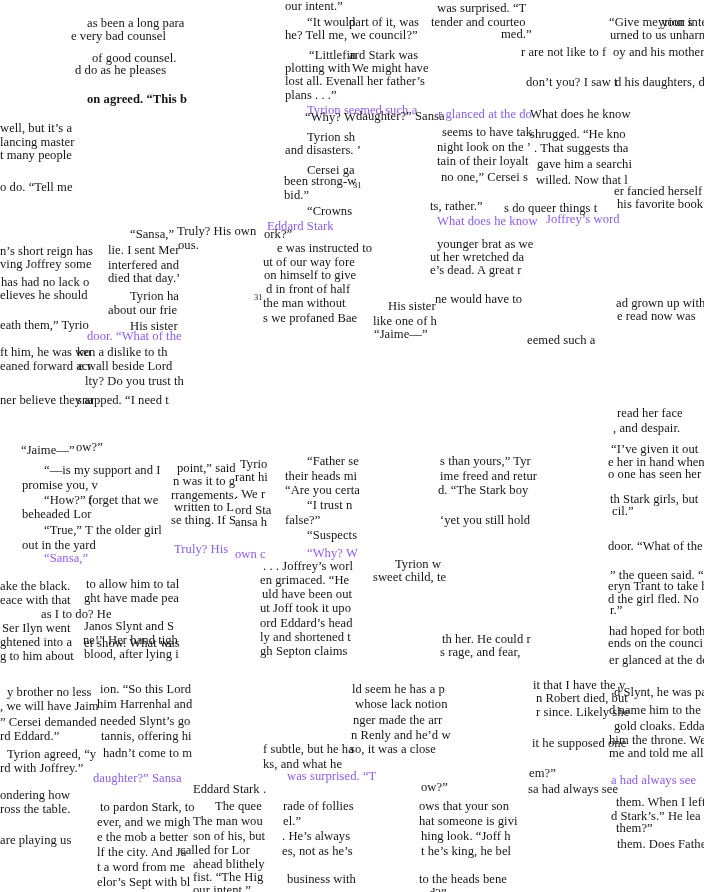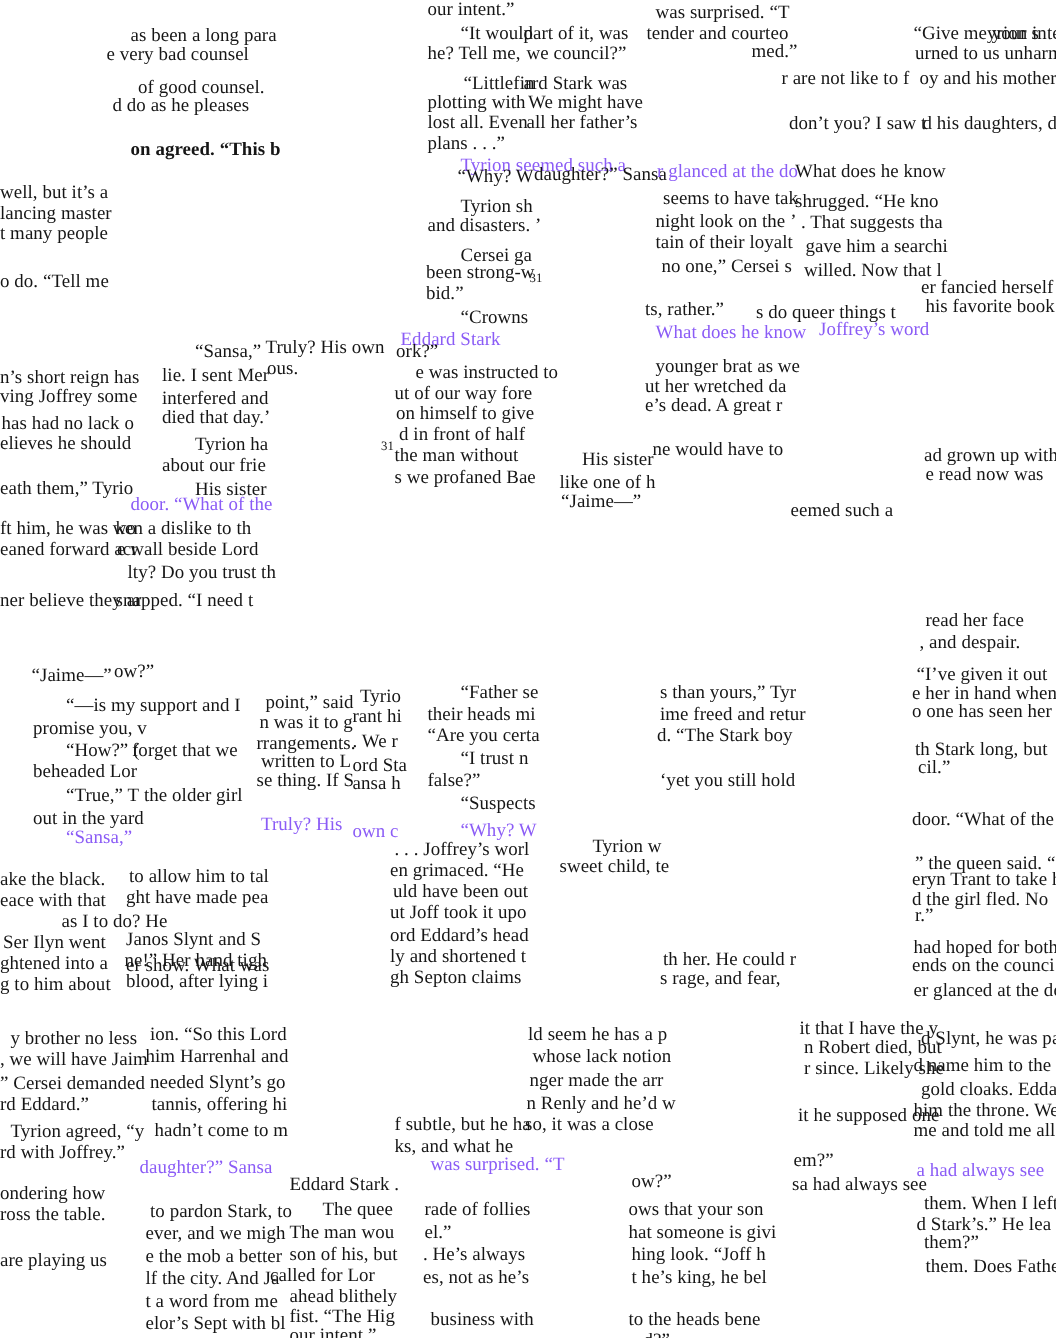--- a/index.html
+++ b/index.html
@@ -178,21 +178,21 @@
     <div class="ln" style="left: 373px; top: 571px;">sweet child, te</div>
     <div class="ln" style="left: 440px; top: 455px;">s than yours,” Tyr</div>
     <div class="ln" style="left: 440px; top: 470px;">ime freed and retur</div>
     <div class="ln" style="left: 438px; top: 484px;">d. “The Stark boy</div>
     <div class="ln" style="left: 440px; top: 514px;">‘yet you still hold</div>
     <div class="ln" style="left: 442px; top: 633px;">th her. He could r</div>
     <div class="ln" style="left: 440px; top: 646px;">s rage, and fear,</div>
     <div class="ln" style="left: 611px; top: 443px;">“I’ve given it out</div>
     <div class="ln" style="left: 608px; top: 456px;">e her in hand when</div>
     <div class="ln" style="left: 608px; top: 468px;">o one has seen her</div>
-    <div class="ln" style="left: 610px; top: 493px;">th Stark long, but</div>
+    <div class="ln" style="left: 610px; top: 493px;">th Stark girls, but</div>
     <div class="ln" style="left: 612px; top: 505px;">cil.”</div>
     <div class="ln" style="left: 608px; top: 540px;">door. “What of the</div>
     <div class="ln" style="left: 610px; top: 569px;">” the queen said. “</div>
     <div class="ln" style="left: 608px; top: 580px;">eryn Trant to take h</div>
     <div class="ln" style="left: 608px; top: 593px;">d the girl fled. No</div>
     <div class="ln" style="left: 610px; top: 604px;">r.”</div>
     <div class="ln" style="left: 609px; top: 625px;">had hoped for both</div>
     <div class="ln" style="left: 608px; top: 637px;">ends on the counci</div>
     <div class="ln" style="left: 609px; top: 654px;">er glanced at the do</div>
     <div class="ln" style="left: 7px; top: 686px;">y brother no less</div>

